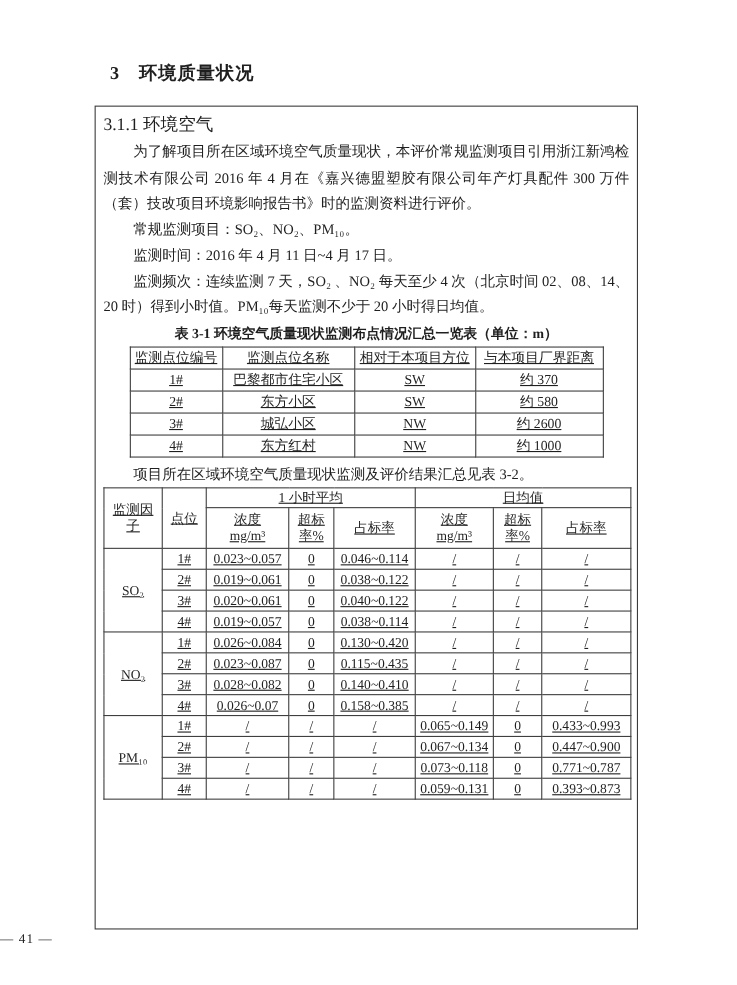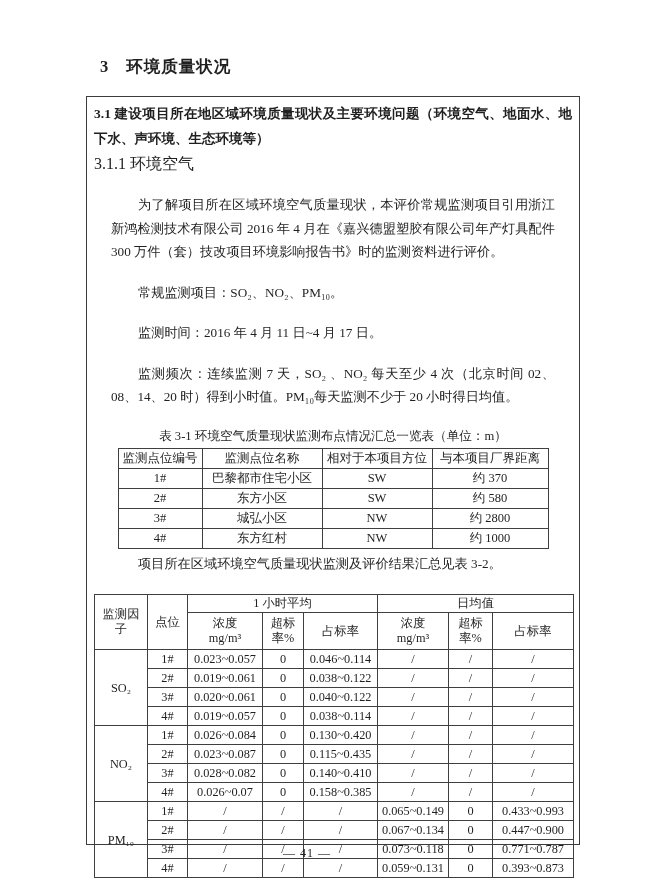--- a/index.html
+++ b/index.html
@@ -12,51 +12,50 @@
     position:absolute;left:100px;top:56px;margin:0;
     font-size:16.5px;font-weight:bold;letter-spacing:1px;
     display:flex;gap:17px;align-items:baseline;
   }
   .main-box{
     position:absolute;left:86px;top:96px;width:494px;height:749px;
     border:1.5px solid #3c3c3c;box-sizing:border-box;padding:4px 7px 0 7px;
   }
   .h2{margin:0;font-weight:bold;font-size:13.5px;line-height:25px;text-align:justify;}
   .h3{margin:0;font-weight:normal;font-size:16px;line-height:25px;}
-  .para{margin:17px;font-size:13.2px;line-height:23.5px;text-align:justify;text-indent:2.05em;}
-  .tbl-title{font-weight:normal;font-size:12.6px;text-align:center;line-height:20px;margin-top:2px;}
-  table{border-collapse:collapse;table-layout:fixed;}
+  .para{margin:0;font-size:13.2px;line-height:23.5px;text-align:justify;text-indent:2.05em;}
+  .tbl-title{font-weight:bold;font-size:12.6px;text-align:center;line-height:20px;margin-top:2px;}
+  table{border-collapse:collapse;table-layout:fixed;text-decoration:underline;}
   td,th{border:1px solid #3f3f3f;text-align:center;vertical-align:middle;
         font-weight:normal;padding:0 2px;overflow:hidden;font-family:"Liberation Serif","DejaVu Serif",serif;}
   .t1{width:430px;margin:2px auto 0 auto;font-size:12.5px;}
   .t1 th,.t1 td{height:19px;line-height:15px;}
-  .t2{width:479px;margin:19px auto 0 auto;font-size:12.3px;padding-left:24px;}
+  .t2{width:479px;margin:1px auto 0 auto;font-size:12.3px;padding-left:24px;}
   .t2 th{line-height:15px;}
   .t2 .hrow1 th{height:17px;}
   .t2 .hrow2 th{height:36px;}
   .t2 td{height:18px;line-height:14px;}
   .t2 th span{display:block;}
   .footer{
-    position:absolute;top:846px;left:0;width:614px;text-align:center;
+    position:absolute;top:846px;left:0;width:614px;text-align:left;
     font-size:12px;letter-spacing:1px;
   }
 </style>
 </head>
 <body>
 
 <div class="page">
 
   <h1 class="chapter">
     <span>3</span>
     <span>环境质量状况</span>
   </h1>
 
   <div class="main-box">
 
-    <p class="h2">3.1 建设项目所在地区域环境质量现状及主要环境问题（环境空气、地面水、地下水、声环境、生态环境等）</p>
     <p class="h3">3.1.1 环境空气</p>
 
     <p class="para">为了解项目所在区域环境空气质量现状，本评价常规监测项目引用浙江新鸿检测技术有限公司 2016 年 4 月在《嘉兴德盟塑胶有限公司年产灯具配件 300 万件（套）技改项目环境影响报告书》时的监测资料进行评价。</p>
     <p class="para">常规监测项目：SO₂、NO₂、PM₁₀。</p>
     <p class="para">监测时间：2016 年 4 月 11 日~4 月 17 日。</p>
     <p class="para">监测频次：连续监测 7 天，SO₂ 、NO₂ 每天至少 4 次（北京时间 02、08、14、20 时）得到小时值。PM₁₀每天监测不少于 20 小时得日均值。</p>
 
     <div class="tbl-title">表 3-1 环境空气质量现状监测布点情况汇总一览表（单位：m）</div>
 
     <table class="t1">
@@ -84,21 +83,21 @@
         <tr>
           <td>2#</td>
           <td>东方小区</td>
           <td>SW</td>
           <td>约 580</td>
         </tr>
         <tr>
           <td>3#</td>
           <td>城弘小区</td>
           <td>NW</td>
-          <td>约 2800</td>
+          <td>约 2600</td>
         </tr>
         <tr>
           <td>4#</td>
           <td>东方红村</td>
           <td>NW</td>
           <td>约 1000</td>
         </tr>
       </tbody>
     </table>
 

